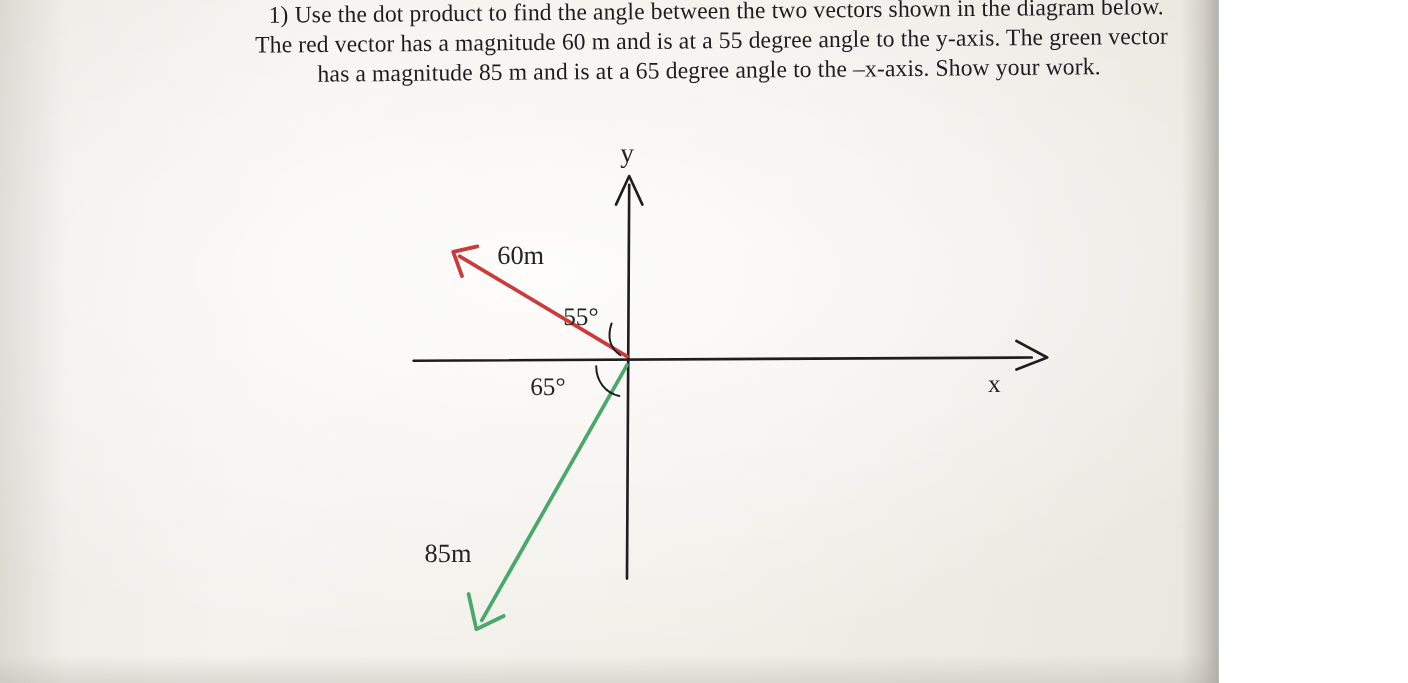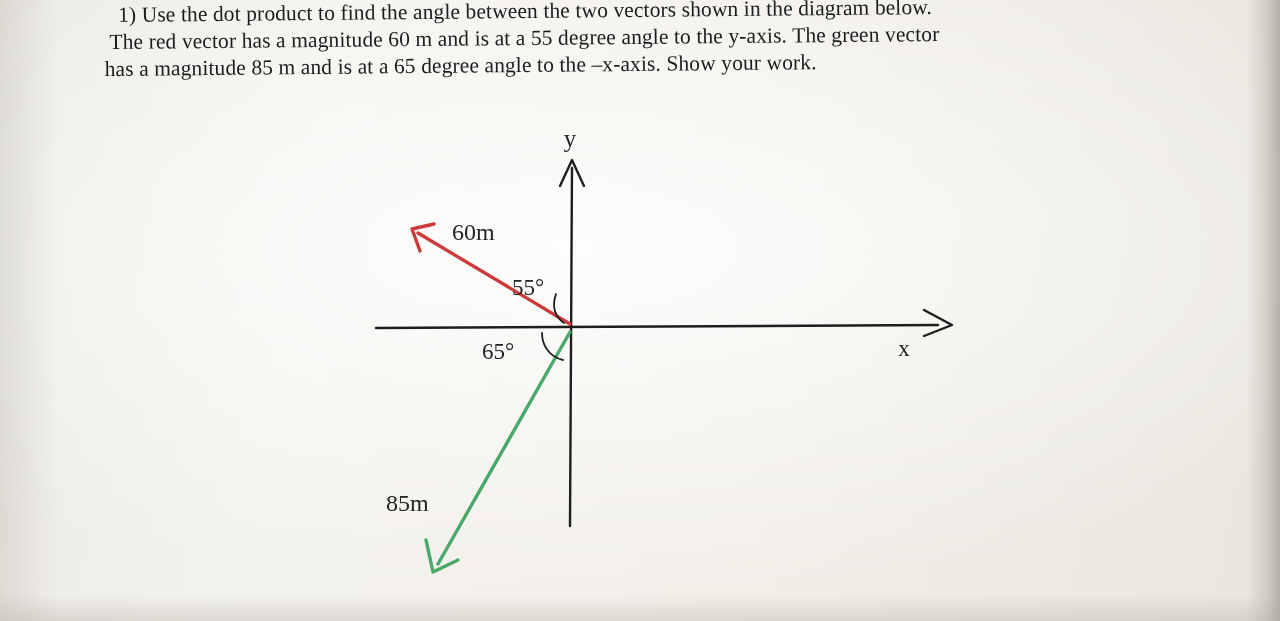--- a/index.html
+++ b/index.html
@@ -2,25 +2,26 @@
 <html><head>
 <meta charset="utf-8">
 <style>
   html, body {
     margin: 0;
     padding: 0;
     background: #ffffff;
   }
   #page {
     position: relative;
-    width: 1280px;
+    width: 1108px;
     height: 621px;
     overflow: hidden;
     background: #7dd3fc;
     font-family: "Liberation Serif", serif;
+    text-align: center;
   }
   
   .paper-shade {
     position: absolute;
     inset: 0;
     background:
       radial-gradient(ellipse 90% 70% at 45% 40%, rgba(255,255,255,0.85) 0%, rgba(255,255,255,0.25) 55%, rgba(0,0,0,0.0) 80%),
       linear-gradient(100deg, #eceae4 0%, #f4f2ed 25%, #f2efe9 60%, #e9e6df 100%);
     pointer-events: none;
   }

